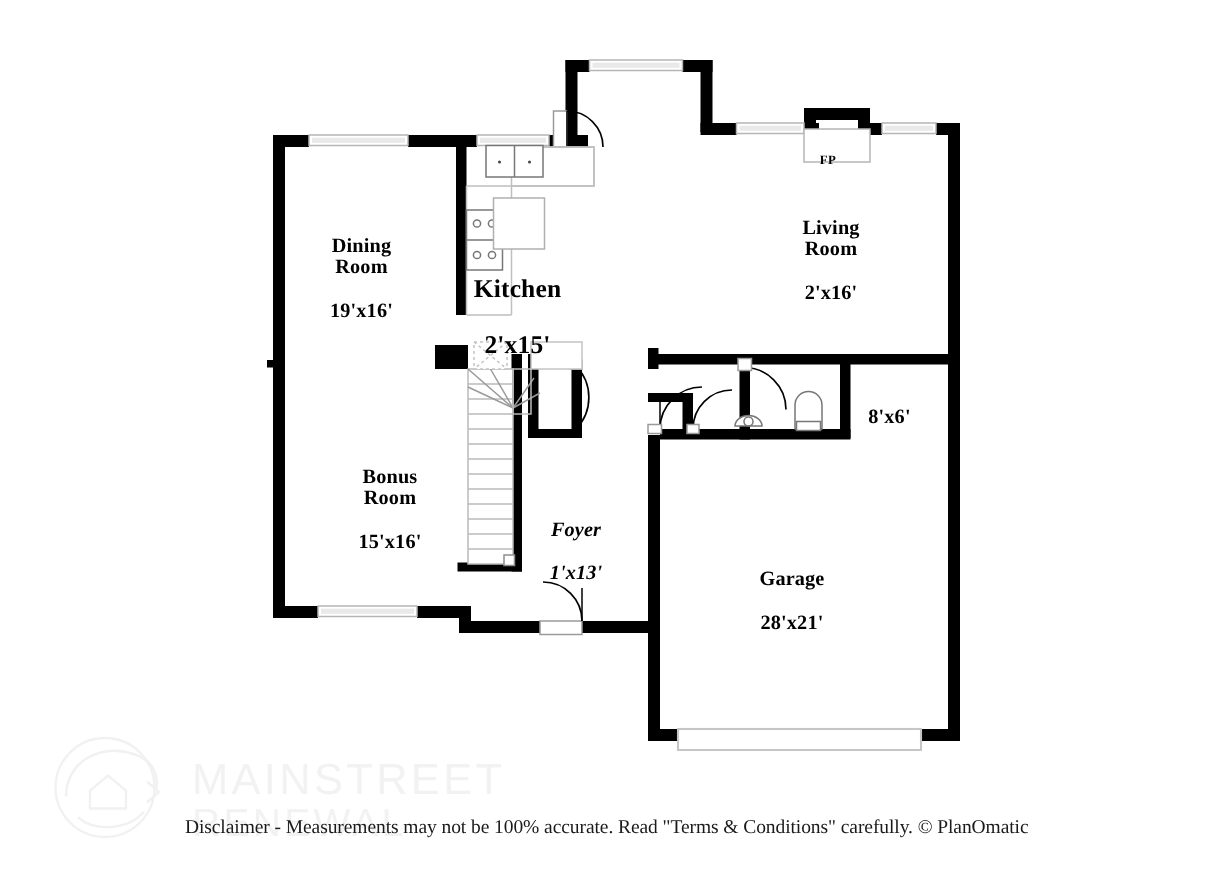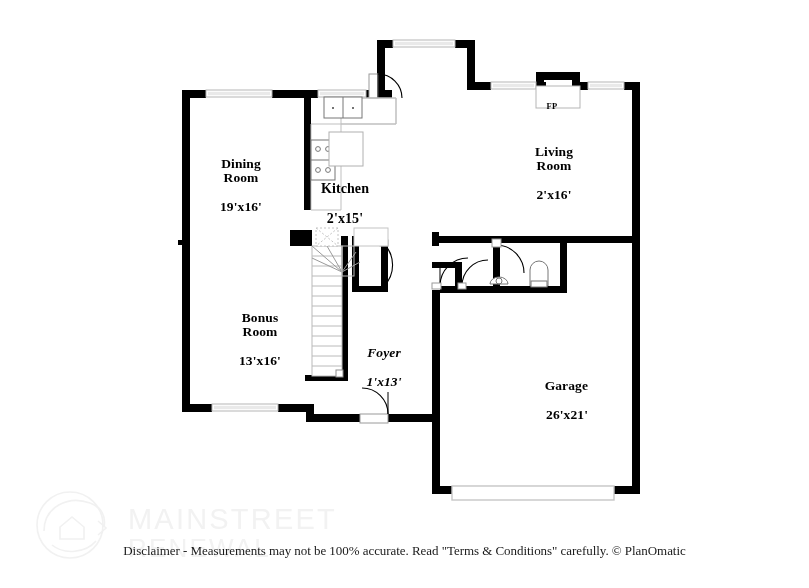--- a/index.html
+++ b/index.html
@@ -42,21 +42,21 @@
     position: absolute;
     text-align: center;
     font-family: "Liberation Serif", serif;
     font-weight: bold;
     color: #000000;
     line-height: 1.08;
     white-space: pre-line;
     letter-spacing: 0.1px;
   }
   .rl-lg { font-size: 13.5px; }
-  .rl-md { font-size: 14px; }
+  .rl-md { font-size: 17px; }
   .fp-label {
     position: absolute;
     font-family: "Liberation Serif", serif;
     font-weight: bold;
     font-size: 8.5px;
     text-align: center;
     color: #000000;
     letter-spacing: 0.3px;
   }
   .disclaimer {
@@ -306,31 +306,34 @@
 
   <div class="room-label rl-lg" style="left:495px; top:130px; width:118px;">
     <span>Living
 Room</span><br>
     <span>2'x16'</span>
   </div>
 
   <div class="room-label rl-lg" style="left:200px; top:296px; width:120px;">
     <span>Bonus
 Room</span><br>
-    <span>13'x16'</span>
+    <span>15'x16'</span>
   </div>
 
   <div class="room-label rl-lg" style="left:334px; top:331px; width:100px;font-style:italic;">
     <span>Foyer</span><br>
     <span>1'x13'</span>
   </div>
 
-  <div class="room-label rl-lg" style="left:468px; top:364px; width:120px;text-align:right;">
+  <div class="room-label rl-lg" style="left:468px; top:364px; width:120px;">
     <span>Garage</span><br>
-    <span>26'x21'</span>
-  </div>
-
+    <span>28'x21'</span>
+  </div>
+
+  <div class="room-label rl-lg" style="left:553px; top:256px; width:80px;">
+    <span>8'x6'</span>
+  </div>
 
   <div class="fp-label" style="left:538px; top:101px; width:28px;">FP</div>
 
   <div class="disclaimer">Disclaimer - Measurements may not be 100% accurate. Read "Terms &amp; Conditions" carefully. © PlanOmatic</div>
 
 </div>
 
 </body></html>

